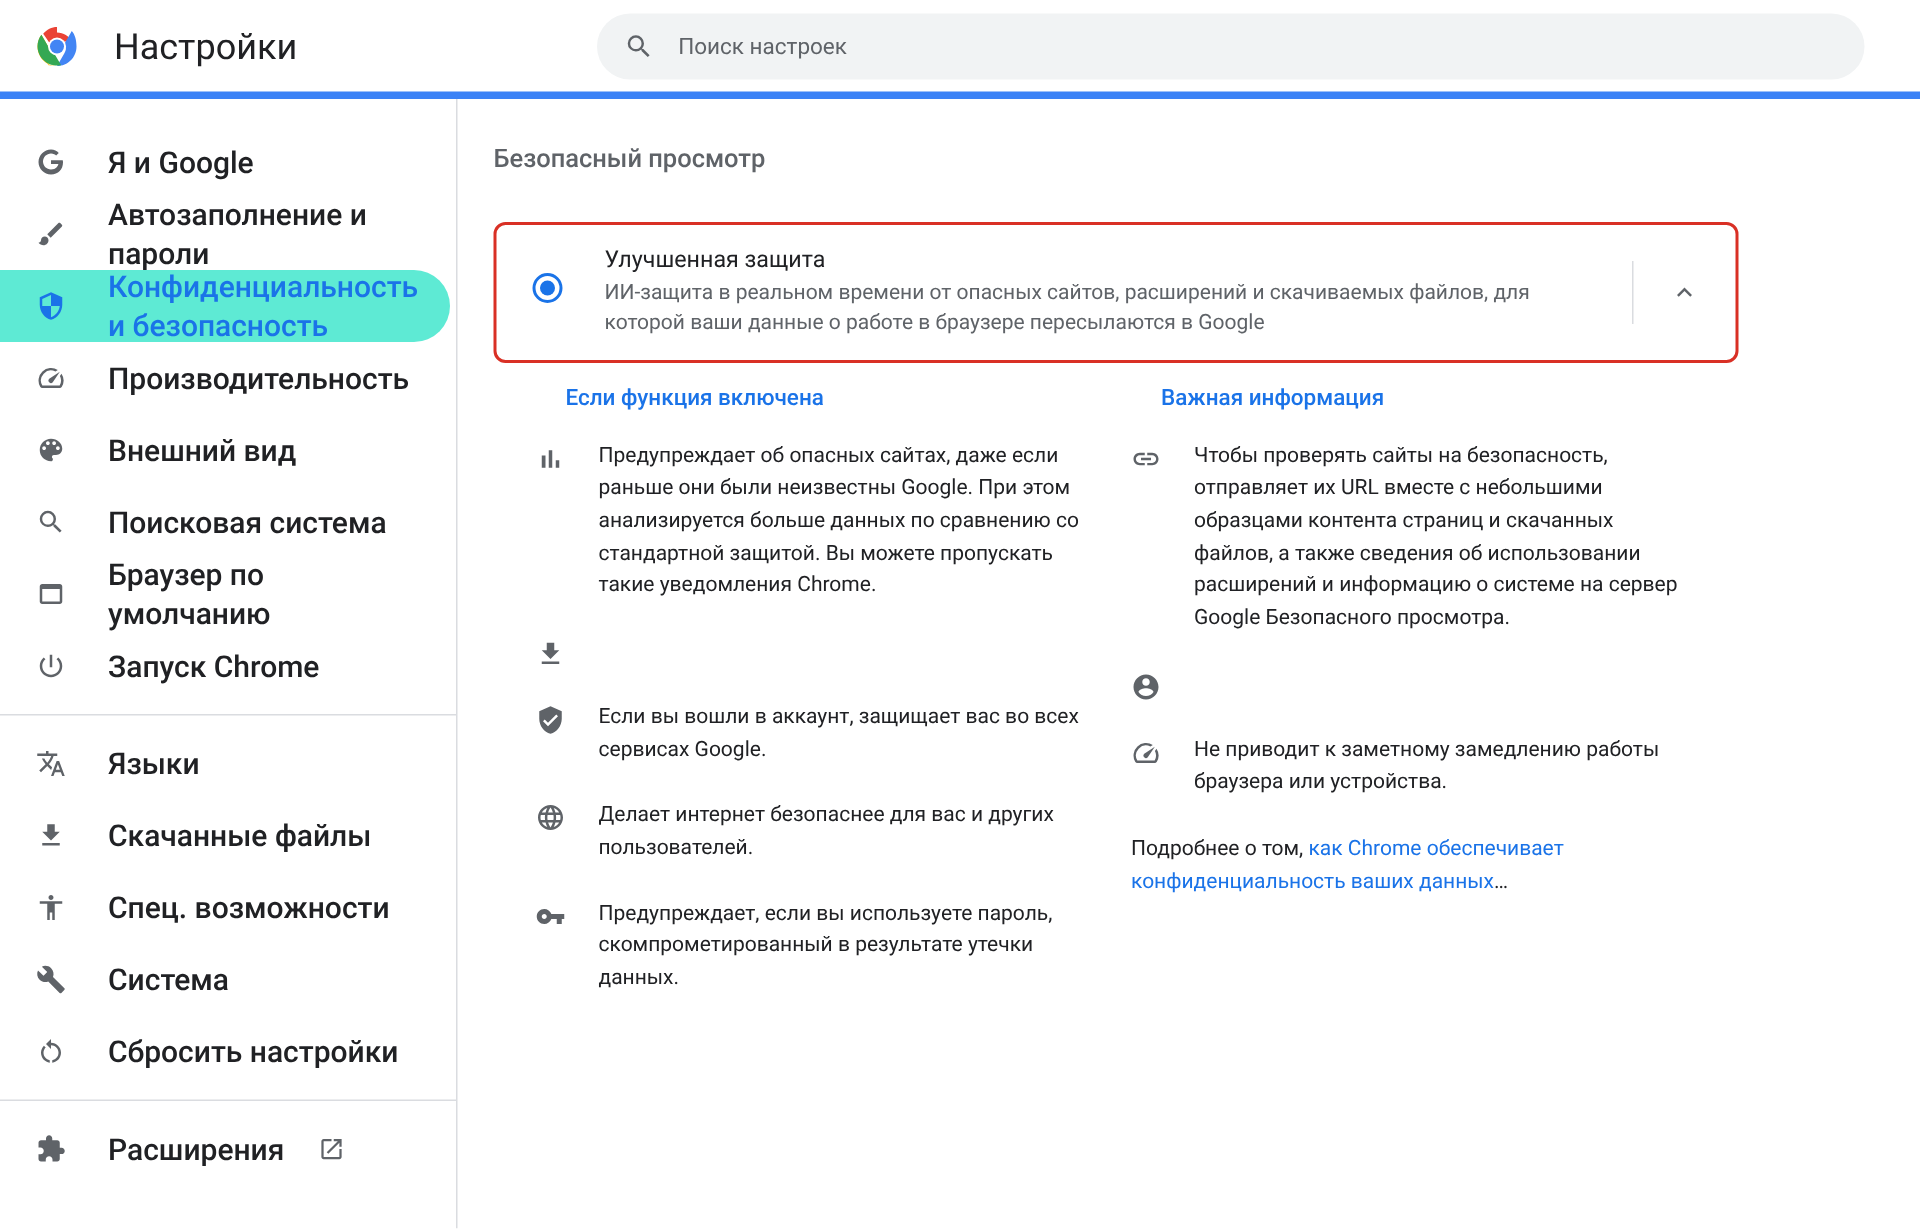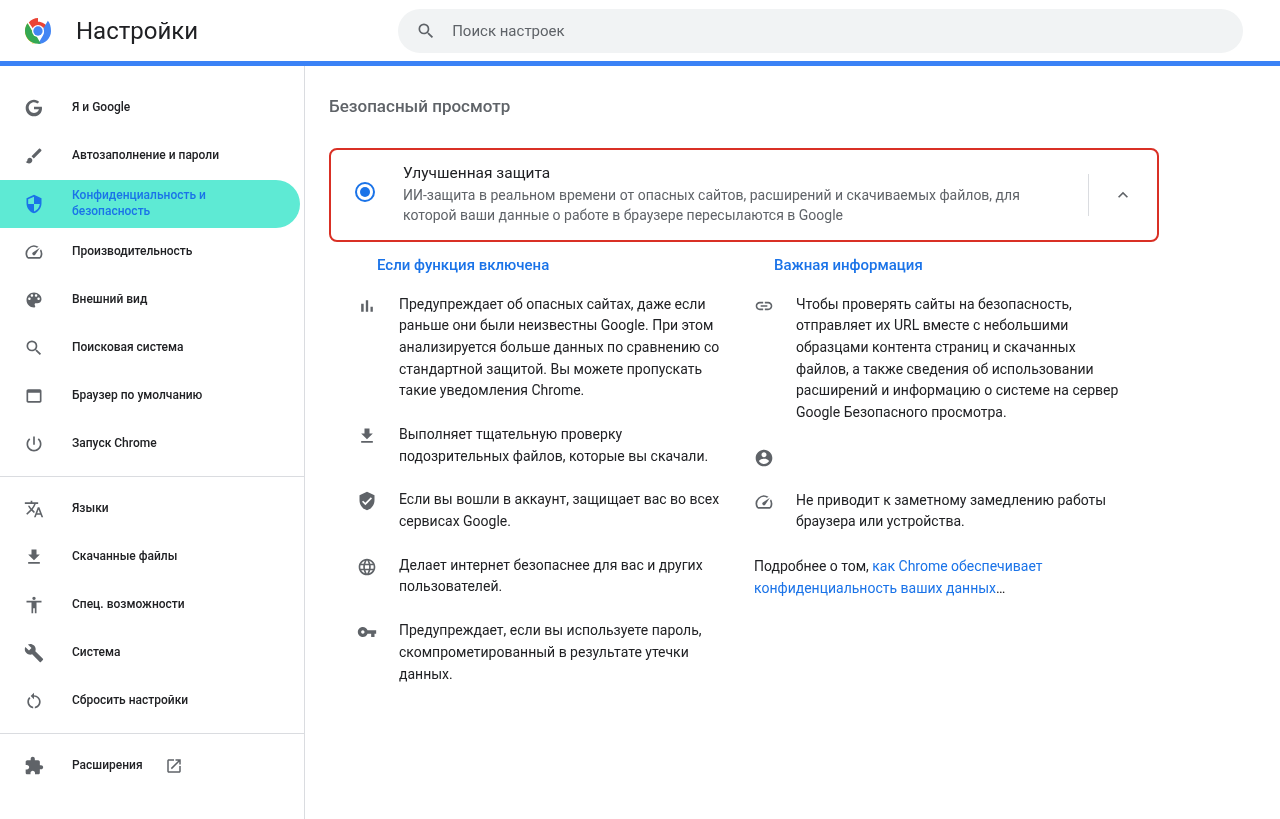--- a/index.html
+++ b/index.html
@@ -13,21 +13,21 @@
     .search-input { border: none; background: transparent; outline: none; font-size: 15px; color: #5f6368; flex: 1; }
     .search-input::placeholder { color: #5f6368; }
     
     .layout { display: flex; height: calc(100% - 66px); }
     .sidebar { width: 304px; padding-top: 18px; overflow-y: auto; }
     .sidebar-item { display: flex; align-items: center; height: 48px; padding: 0 24px; cursor: pointer; border-radius: 0 24px 24px 0; margin-right: 4px; }
     .sidebar-item.active { background: #5eead4; color: #1a73e8; }
     .sidebar-item.active .item-icon { fill: #1a73e8; }
     .sidebar-item:not(.active) { color: #202124; }
     .item-icon { width: 20px; height: 20px; fill: #5f6368; margin-right: 28px; flex-shrink: 0; }
-    .item-label { font-size: 12px; font-weight: 500; line-height: 1.3; }
+    .item-label { font-size: 20px; font-weight: 500; line-height: 1.3; }
     .sidebar-item.active .item-label { color: #1a73e8; font-weight: 500; }
     .sidebar-divider { border-top: 1px solid #dadce0; margin: 8px 0; }
     .external-icon { width: 18px; height: 18px; fill: #5f6368; margin-left: 22px; }
     
     .content { flex: 1; border-left: 1px solid #dadce0; padding: 30px 0 0 24px; overflow-y: auto; }
     .section-title { font-size: 17px; color: #5f6368; margin-bottom: 32px; font-weight: 500; }
     
     .radio-card { border: 2px solid #d93025; border-radius: 8px; padding: 14px 24px; margin-bottom: 14px; display: flex; align-items: flex-start; max-width: 830px; position: relative; }
     .radio-btn { width: 20px; height: 20px; border-radius: 50%; border: 2px solid #1a73e8; margin-top: 18px; margin-right: 28px; flex-shrink: 0; display: flex; align-items: center; justify-content: center; }
     .radio-btn::after { content: ''; width: 10px; height: 10px; background: #1a73e8; border-radius: 50%; }
@@ -183,21 +183,20 @@
         <div class="info-item">
           <svg class="info-icon" viewBox="0 0 24 24">
               <path d="M5 9.2h3V19H5zM10.6 5h2.8v14h-2.8zm5.6 8H19v6h-2.8z"></path>
             </svg>
           <div class="info-text">Предупреждает об опасных сайтах, даже если раньше они были неизвестны Google. При этом анализируется больше данных по сравнению со стандартной защитой. Вы можете пропускать такие уведомления Chrome.</div>
         </div>
         <div class="info-item">
           <svg class="info-icon" viewBox="0 0 24 24">
               <path d="M19 9h-4V3H9v6H5l7 7 7-7zM5 18v2h14v-2H5z"></path>
             </svg>
-          <div class="info-text">Выполняет тщательную проверку подозрительных файлов, которые вы скачали.</div>
         </div>
         <div class="info-item">
           <svg class="info-icon" viewBox="0 0 24 24">
               <path d="M12 1L3 5v6c0 5.55 3.84 10.74 9 12 5.16-1.26 9-6.45 9-12V5l-9-4zm-2 16l-4-4 1.41-1.41L10 14.17l6.59-6.59L18 9l-8 8z"></path>
             </svg>
           <div class="info-text">Если вы вошли в аккаунт, защищает вас во всех сервисах Google.</div>
         </div>
         <div class="info-item">
           <svg class="info-icon" viewBox="0 0 24 24">
               <path d="M11.99 2C6.47 2 2 6.48 2 12s4.47 10 9.99 10C17.52 22 22 17.52 22 12S17.52 2 11.99 2zm6.93 6h-2.95c-.32-1.25-.78-2.45-1.38-3.56 1.84.63 3.37 1.91 4.33 3.56zM12 4.04c.83 1.2 1.48 2.53 1.91 3.96h-3.82c.43-1.43 1.08-2.76 1.91-3.96zM4.26 14C4.1 13.36 4 12.69 4 12s.1-1.36.26-2h3.38c-.08.66-.14 1.32-.14 2 0 .68.06 1.34.14 2H4.26zm.82 2h2.95c.32 1.25.78 2.45 1.38 3.56-1.84-.63-3.37-1.9-4.33-3.56zm2.95-8H5.08c.96-1.66 2.49-2.93 4.33-3.56C8.81 5.55 8.35 6.75 8.03 8zM12 19.96c-.83-1.2-1.48-2.53-1.91-3.96h3.82c-.43 1.43-1.08 2.76-1.91 3.96zM14.34 14H9.66c-.09-.66-.16-1.32-.16-2 0-.68.07-1.35.16-2h4.68c.09.65.16 1.32.16 2 0 .68-.07 1.34-.16 2zm.25 5.56c.6-1.11 1.06-2.31 1.38-3.56h2.95c-.96 1.65-2.49 2.93-4.33 3.56zM16.36 14c.08-.66.14-1.32.14-2 0-.68-.06-1.34-.14-2h3.38c.16.64.26 1.31.26 2s-.1 1.36-.26 2h-3.38z"></path>

